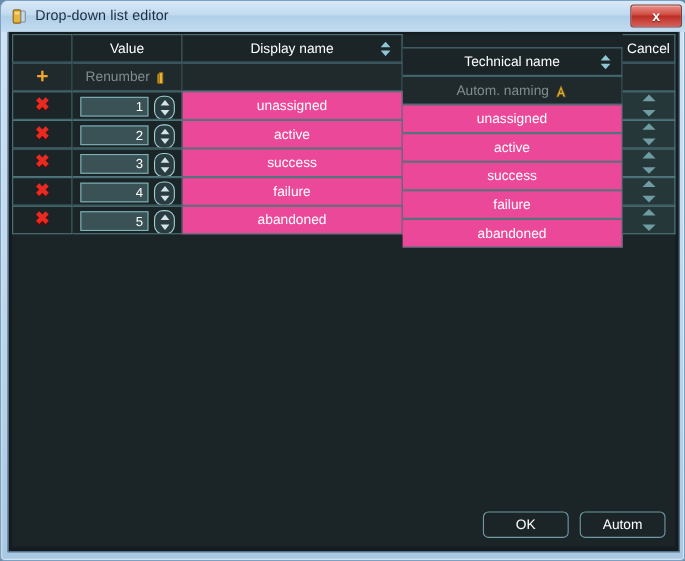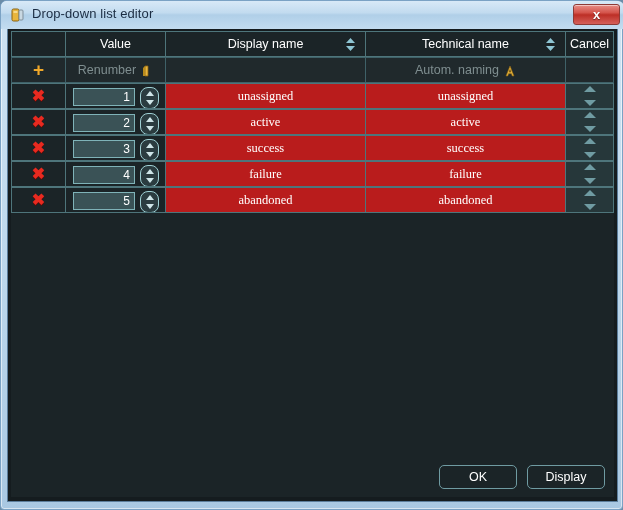--- a/index.html
+++ b/index.html
@@ -115,21 +115,21 @@
     align-items: center;
     justify-content: center;
     overflow: hidden;
     white-space: nowrap;
   }
 
   
   .c-del   { left: 0px;   width: 55px; }
   .c-val   { left: 55px;  width: 100px; }
   .c-disp  { left: 155px; width: 200px; }
-  .c-tech  { left: 355px; width: 200px; }
+  .c-tech  { left: 355px; width: 200px; margin-top: 12px; }
   .c-ord   { left: 555px; width: 48px; }
 
   
   .header .cell {
     background: #1b2427;
     border: 1px solid #4e757b;
     border-left: none;
     color: #ffffff;
     font-size: 12.5px;
   }
@@ -177,22 +177,21 @@
   .datarow .c-del {
     background: #1b2427;
     border-left: 1px solid #4e757b;
   }
   .datarow .c-val {
     background: #1b2427;
     justify-content: flex-start;
   }
   .datarow .c-disp,
   .datarow .c-tech {
-    background: #b91c1c;
-    font-family: Liberation Serif, serif;
+    background: #ec4899;
   }
   .datarow .c-ord {
     background: #26373a;
   }
   .del-x {
     color: #e82a20;
     font-size: 16px;
     font-weight: bold;
     line-height: 14px;
     text-shadow: 0 1px 0 #5a0c08;
@@ -451,15 +450,15 @@
                   <span class="dn"></span>
                 </span>
               </div>
             </div>
           </div>
 
       </div>
     </div>
 
     <button class="btn btn-ok">OK</button>
-    <button class="btn btn-cancel">Display</button>
+    <button class="btn btn-cancel">Autom</button>
   </div>
 </div>
 
 </body></html>

